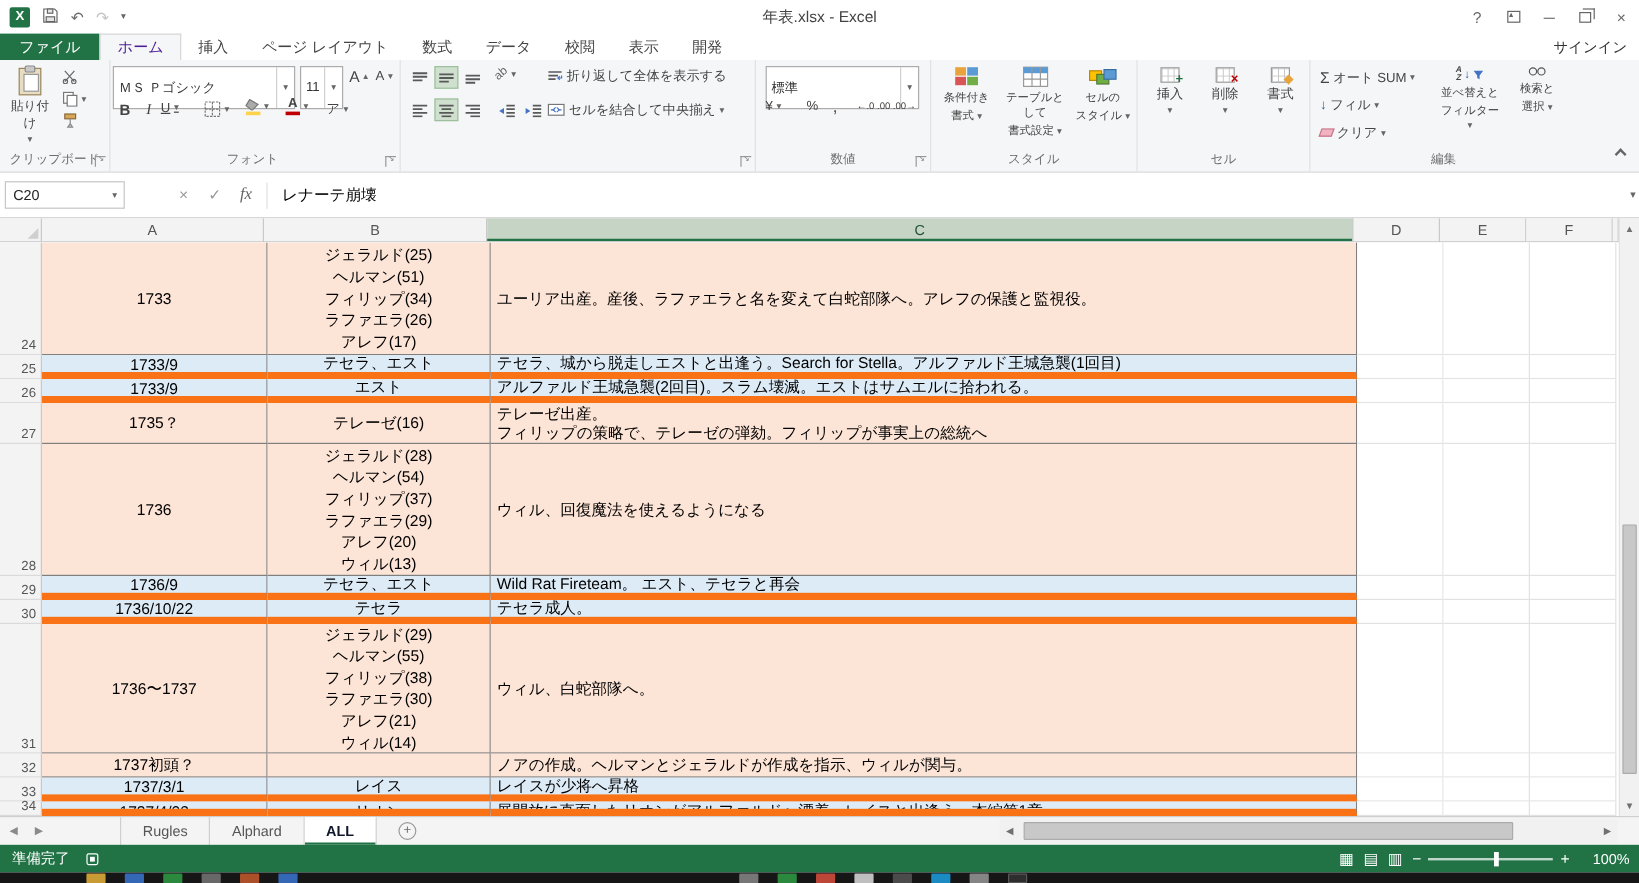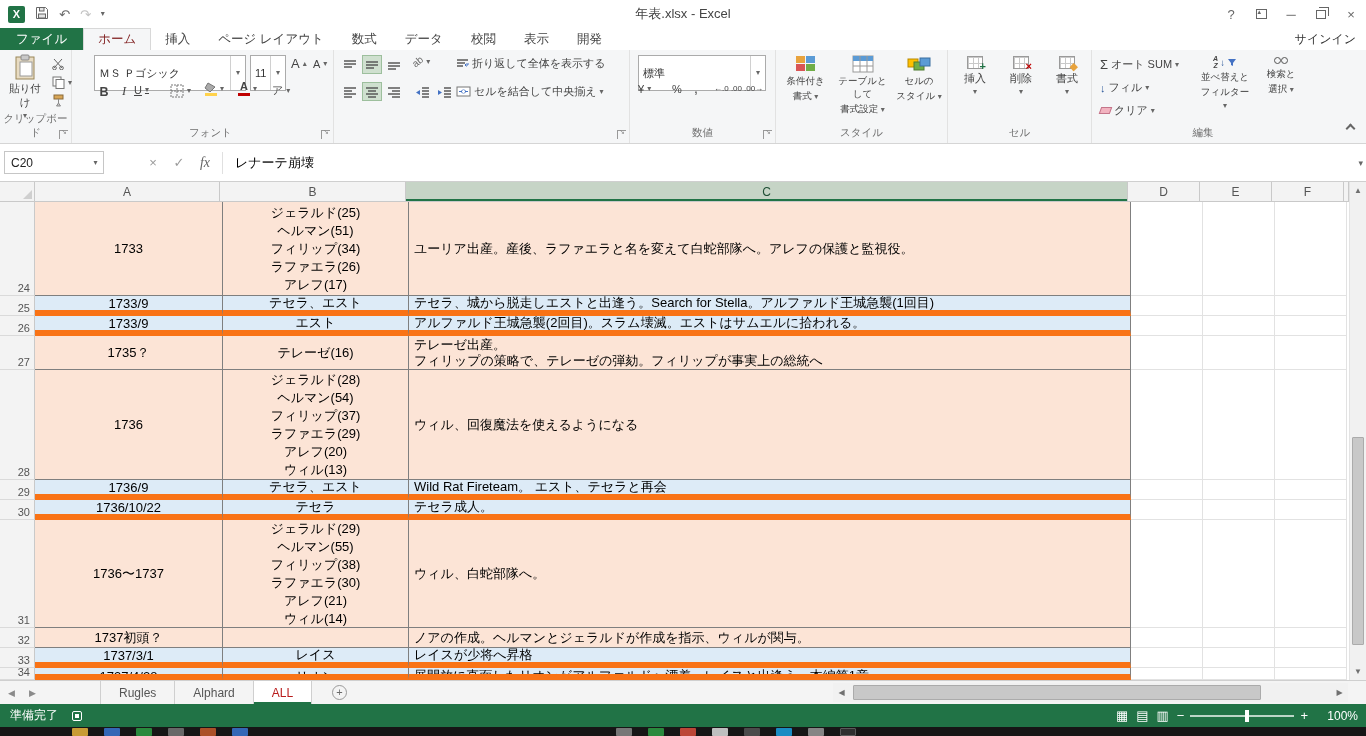--- a/index.html
+++ b/index.html
@@ -17,21 +17,21 @@
   .winctl span{width:30px;text-align:center;color:#666;font-size:13px}
   .restore-ic{position:relative;display:inline-block;width:10px;height:9px;border:1px solid #666}
   .restore-ic:before{content:"";position:absolute;left:2px;top:-4px;width:9px;height:8px;border:1px solid #666;border-bottom:none;border-left:none}
   .ribopt-ic{display:inline-block;width:11px;height:10px;border:1px solid #666;position:relative}
   .ribopt-ic:before{content:"▴";position:absolute;top:-2px;left:1px;font-size:7px;color:#666}
 
   
   .tabrow{position:absolute;top:28px;left:0;right:0;height:22px;background:#fff;display:flex;align-items:stretch}
   .rtab{padding:0 14px;display:flex;align-items:center;font-size:12.5px;color:#444;cursor:default}
   .rtab.file{background:#217346;color:#fff;padding:0 16px}
-  .rtab.active{background:#f5f6f7;color:#7f1d1d;border:1px solid #d8d8d8;border-bottom:none}
+  .rtab.active{background:#f5f6f7;color:#4c1d95;border:1px solid #d8d8d8;border-bottom:none}
   .signin{position:absolute;right:10px;top:0;height:22px;display:flex;align-items:center;font-size:12px;color:#333}
 
   
   .ribbon{position:absolute;top:50px;left:0;right:0;height:94px;background:#f5f6f7;border-bottom:1px solid #d5d5d5}
   .rgroup{position:absolute;top:0;height:93px;border-right:1px solid #e2e2e2}
   .glabel{position:absolute;bottom:3px;left:0;right:0;text-align:center;font-size:10.5px;color:#6f6f6f}
   .glaunch{position:absolute;bottom:4px;right:3px;width:9px;height:9px;border-left:1px solid #999;border-top:1px solid #999}
   .glaunch:before{content:"↘";position:absolute;left:1px;top:-3px;font-size:7px;color:#888}
   .bigbtn{position:absolute;display:flex;flex-direction:column;align-items:center;justify-content:flex-start;gap:2px;font-size:10.5px;color:#444;text-align:center;cursor:default}
   .smbtn{position:absolute;display:flex;align-items:center;gap:3px;font-size:11px;color:#444}
@@ -84,21 +84,21 @@
   .vs-up,.vs-dn{position:absolute;left:0;right:0;height:17px;display:flex;align-items:center;justify-content:center;color:#707070;font-size:8px}
   .vs-up{top:0}.vs-dn{bottom:0}
   .vs-thumb{position:absolute;left:2px;width:12px;background:#c8c8c8;border:1px solid #ababab;border-radius:1px}
 
   
   .tabbar{position:absolute;top:680px;left:0;right:0;height:24px;background:#f4f4f4;border-top:1px solid #cfcfcf}
   .sheetnav{position:absolute;left:8px;top:0;height:100%;display:flex;align-items:center;gap:14px;color:#8a8a8a;font-size:9px}
   .sheettabs{position:absolute;left:100px;top:0;height:100%;display:flex}
   .stab{padding:0 18px;display:flex;align-items:center;font-size:12px;color:#555;border-right:1px solid #cfcfcf;cursor:default}
   .stab:first-child{border-left:1px solid #cfcfcf}
-  .stab.active{background:#fff;color:#b91c1c;font-weight:normal;box-shadow:inset 0 -2px 0 #217346}
+  .stab.active{background:#fff;color:#0f172a;font-weight:bold;box-shadow:inset 0 -2px 0 #217346}
   .addsheet{position:absolute;left:332px;top:4px;width:15px;height:15px;border:1px solid #9a9a9a;border-radius:50%;color:#6a6a6a;font-size:11px;line-height:13px;text-align:center}
   .hscroll{position:absolute;left:833px;top:2px;width:515px;height:19px;background:#f1f1f1}
   .hs-l,.hs-r{position:absolute;top:0;height:19px;width:17px;display:flex;align-items:center;justify-content:center;color:#707070;font-size:8px}
   .hs-l{left:0}.hs-r{right:0}
   .hs-thumb{position:absolute;top:2px;left:20px;width:408px;height:15px;background:#c8c8c8;border:1px solid #ababab;border-radius:1px}
 
   
   .statusbar{position:absolute;top:704px;left:0;right:0;height:23px;background:#217346;color:#fff;display:flex;align-items:center}
   .sb-ready{padding-left:10px;font-size:12px}
   .macro{margin-left:14px;width:10px;height:10px;border:1px solid #fff;border-radius:2px;position:relative}
@@ -152,21 +152,21 @@
     <div class="rtab">数式</div>
     <div class="rtab">データ</div>
     <div class="rtab">校閲</div>
     <div class="rtab">表示</div>
     <div class="rtab">開発</div>
     <div class="signin">サインイン</div>
   </div>
 
   <div class="ribbon">
 
-    <div class="rgroup" style="left:0;width:72px">
+    <div class="rgroup" style="left:0;width:92px">
       <div class="bigbtn" style="left:4px;top:4px;width:42px;height:72px">
         <svg width="22" height="26">
             <rect x="2" y="3" width="18" height="22" fill="#e8dcc3" stroke="#9a8659"></rect>
             <rect x="7" y="1" width="8" height="5" rx="1" fill="#c9c9c9" stroke="#8a8a8a"></rect>
             <rect x="6" y="8" width="12" height="14" fill="#fff" stroke="#9a9a9a"></rect>
           </svg>
         <span>貼り付け</span>
         <span class="dd">▾</span>
       </div>
       <span class="smbtn" style="left:52px;top:8px">

